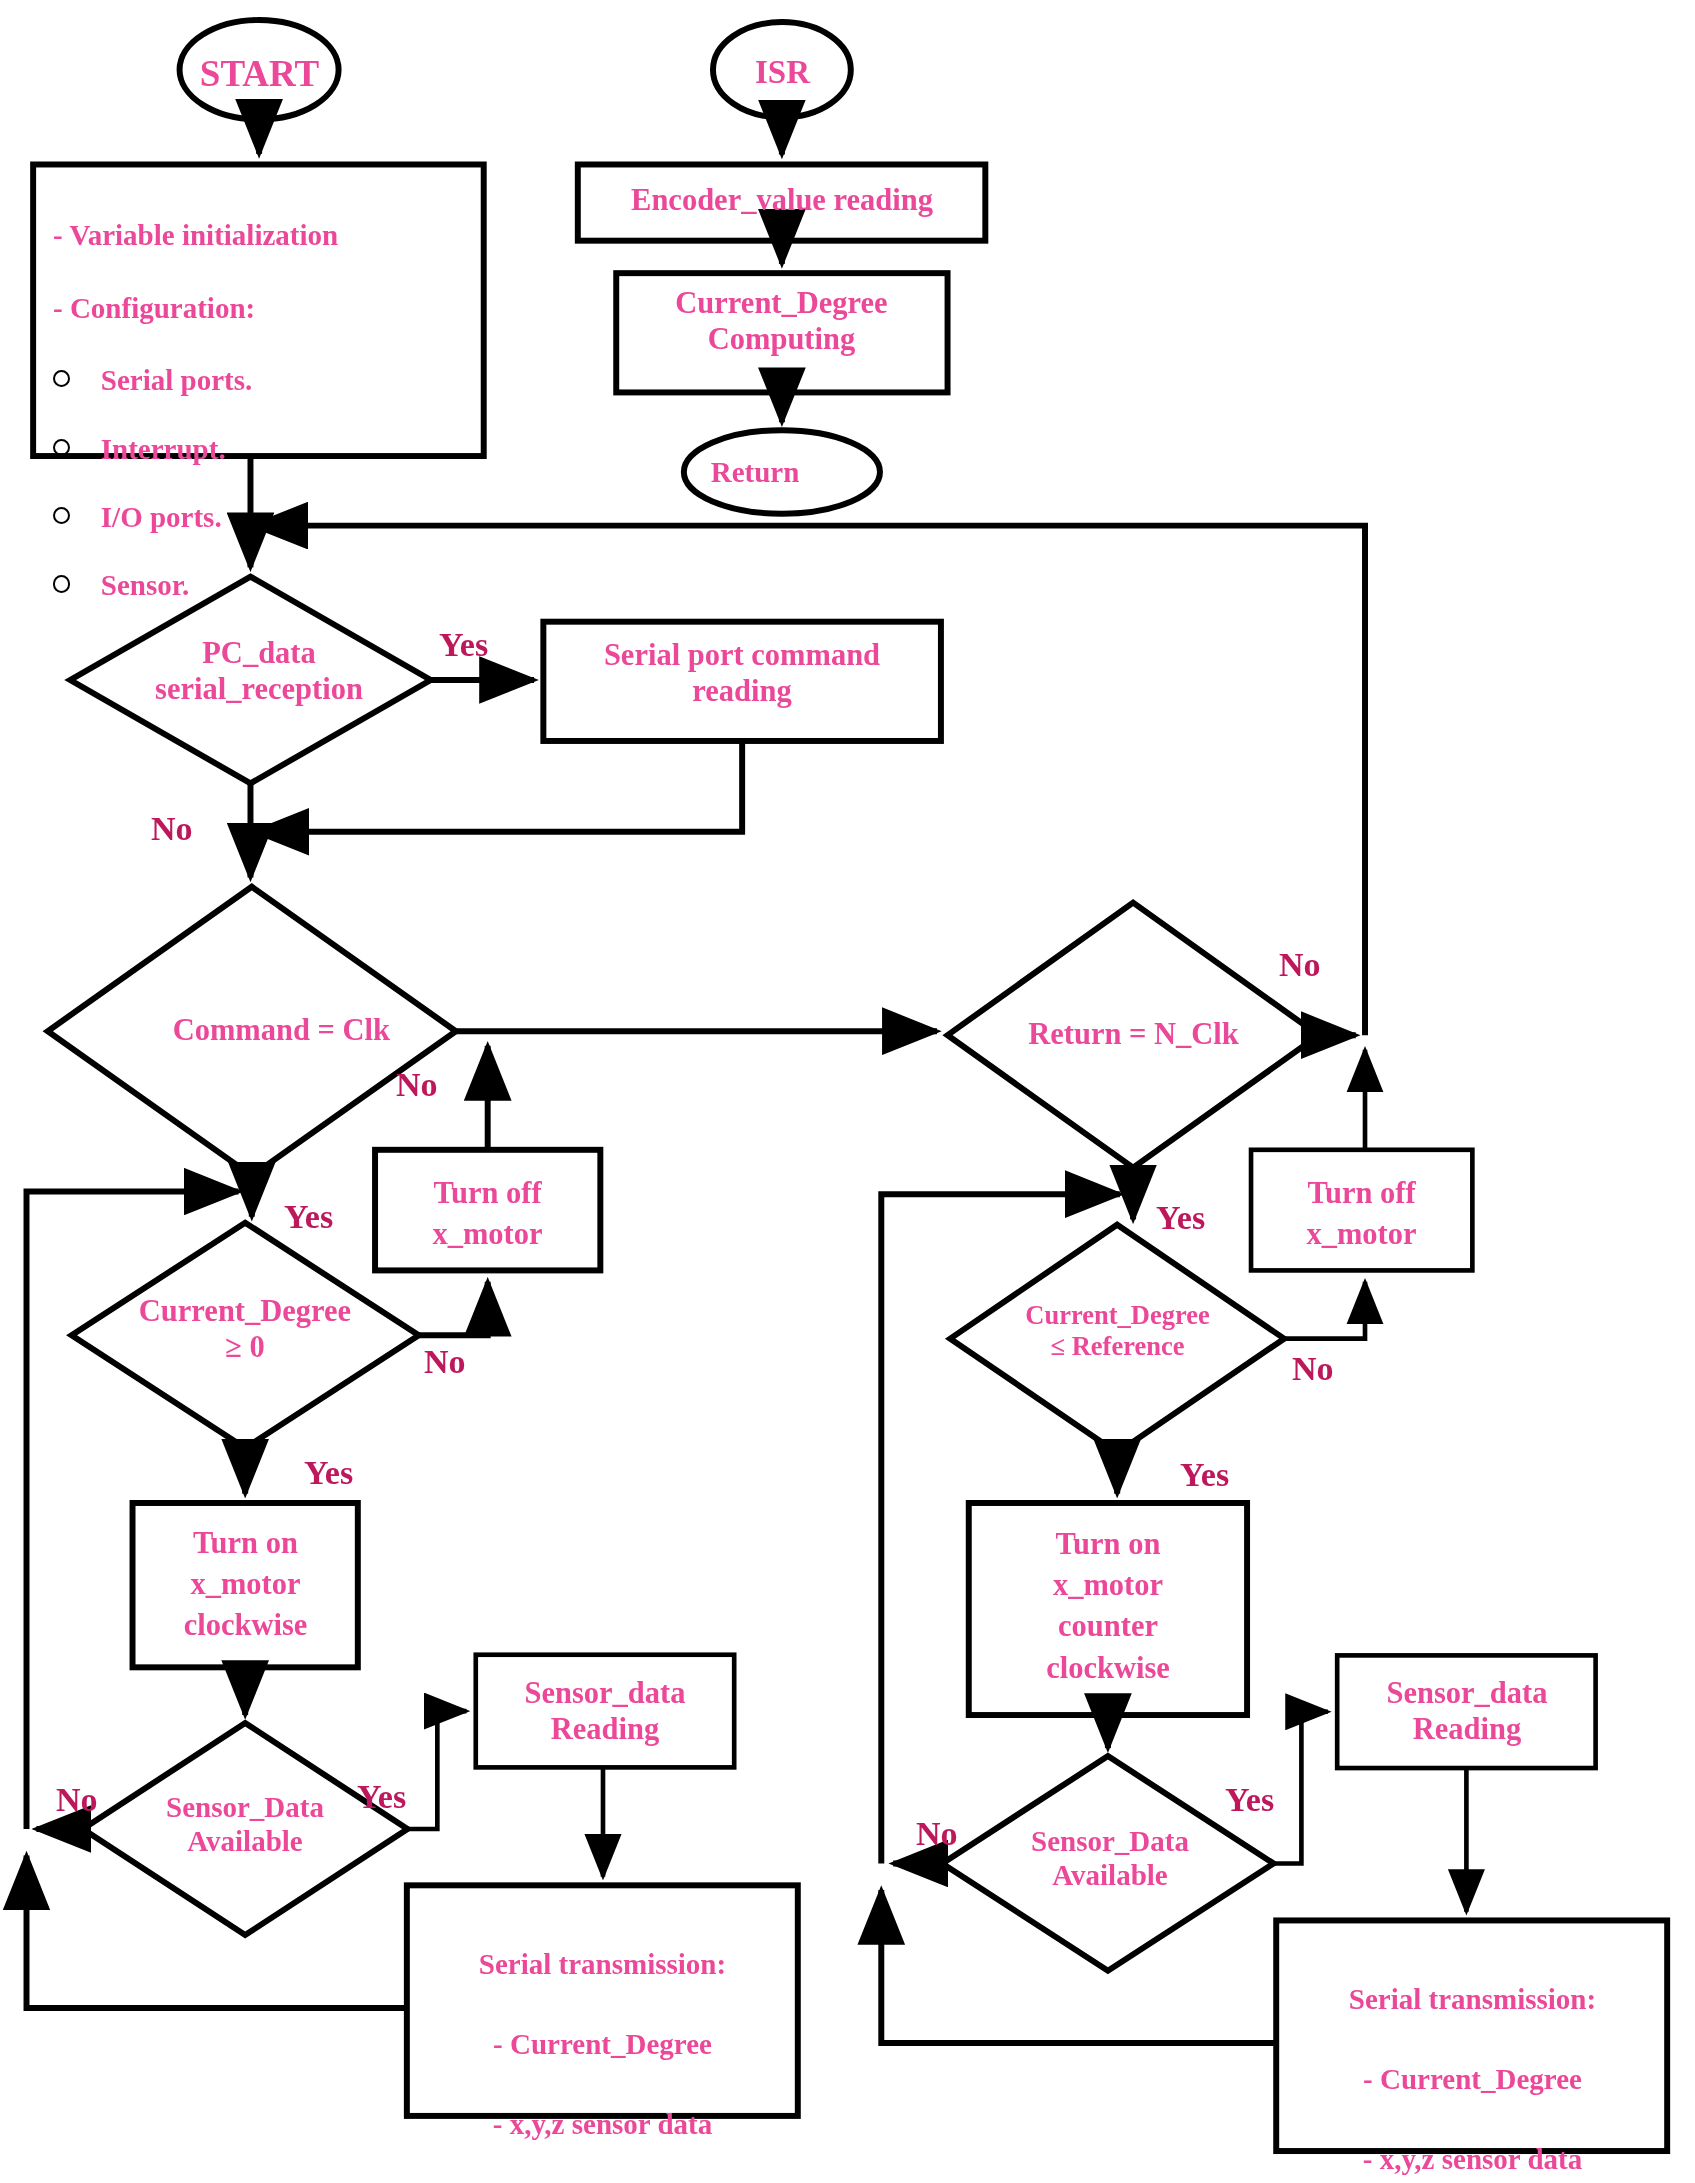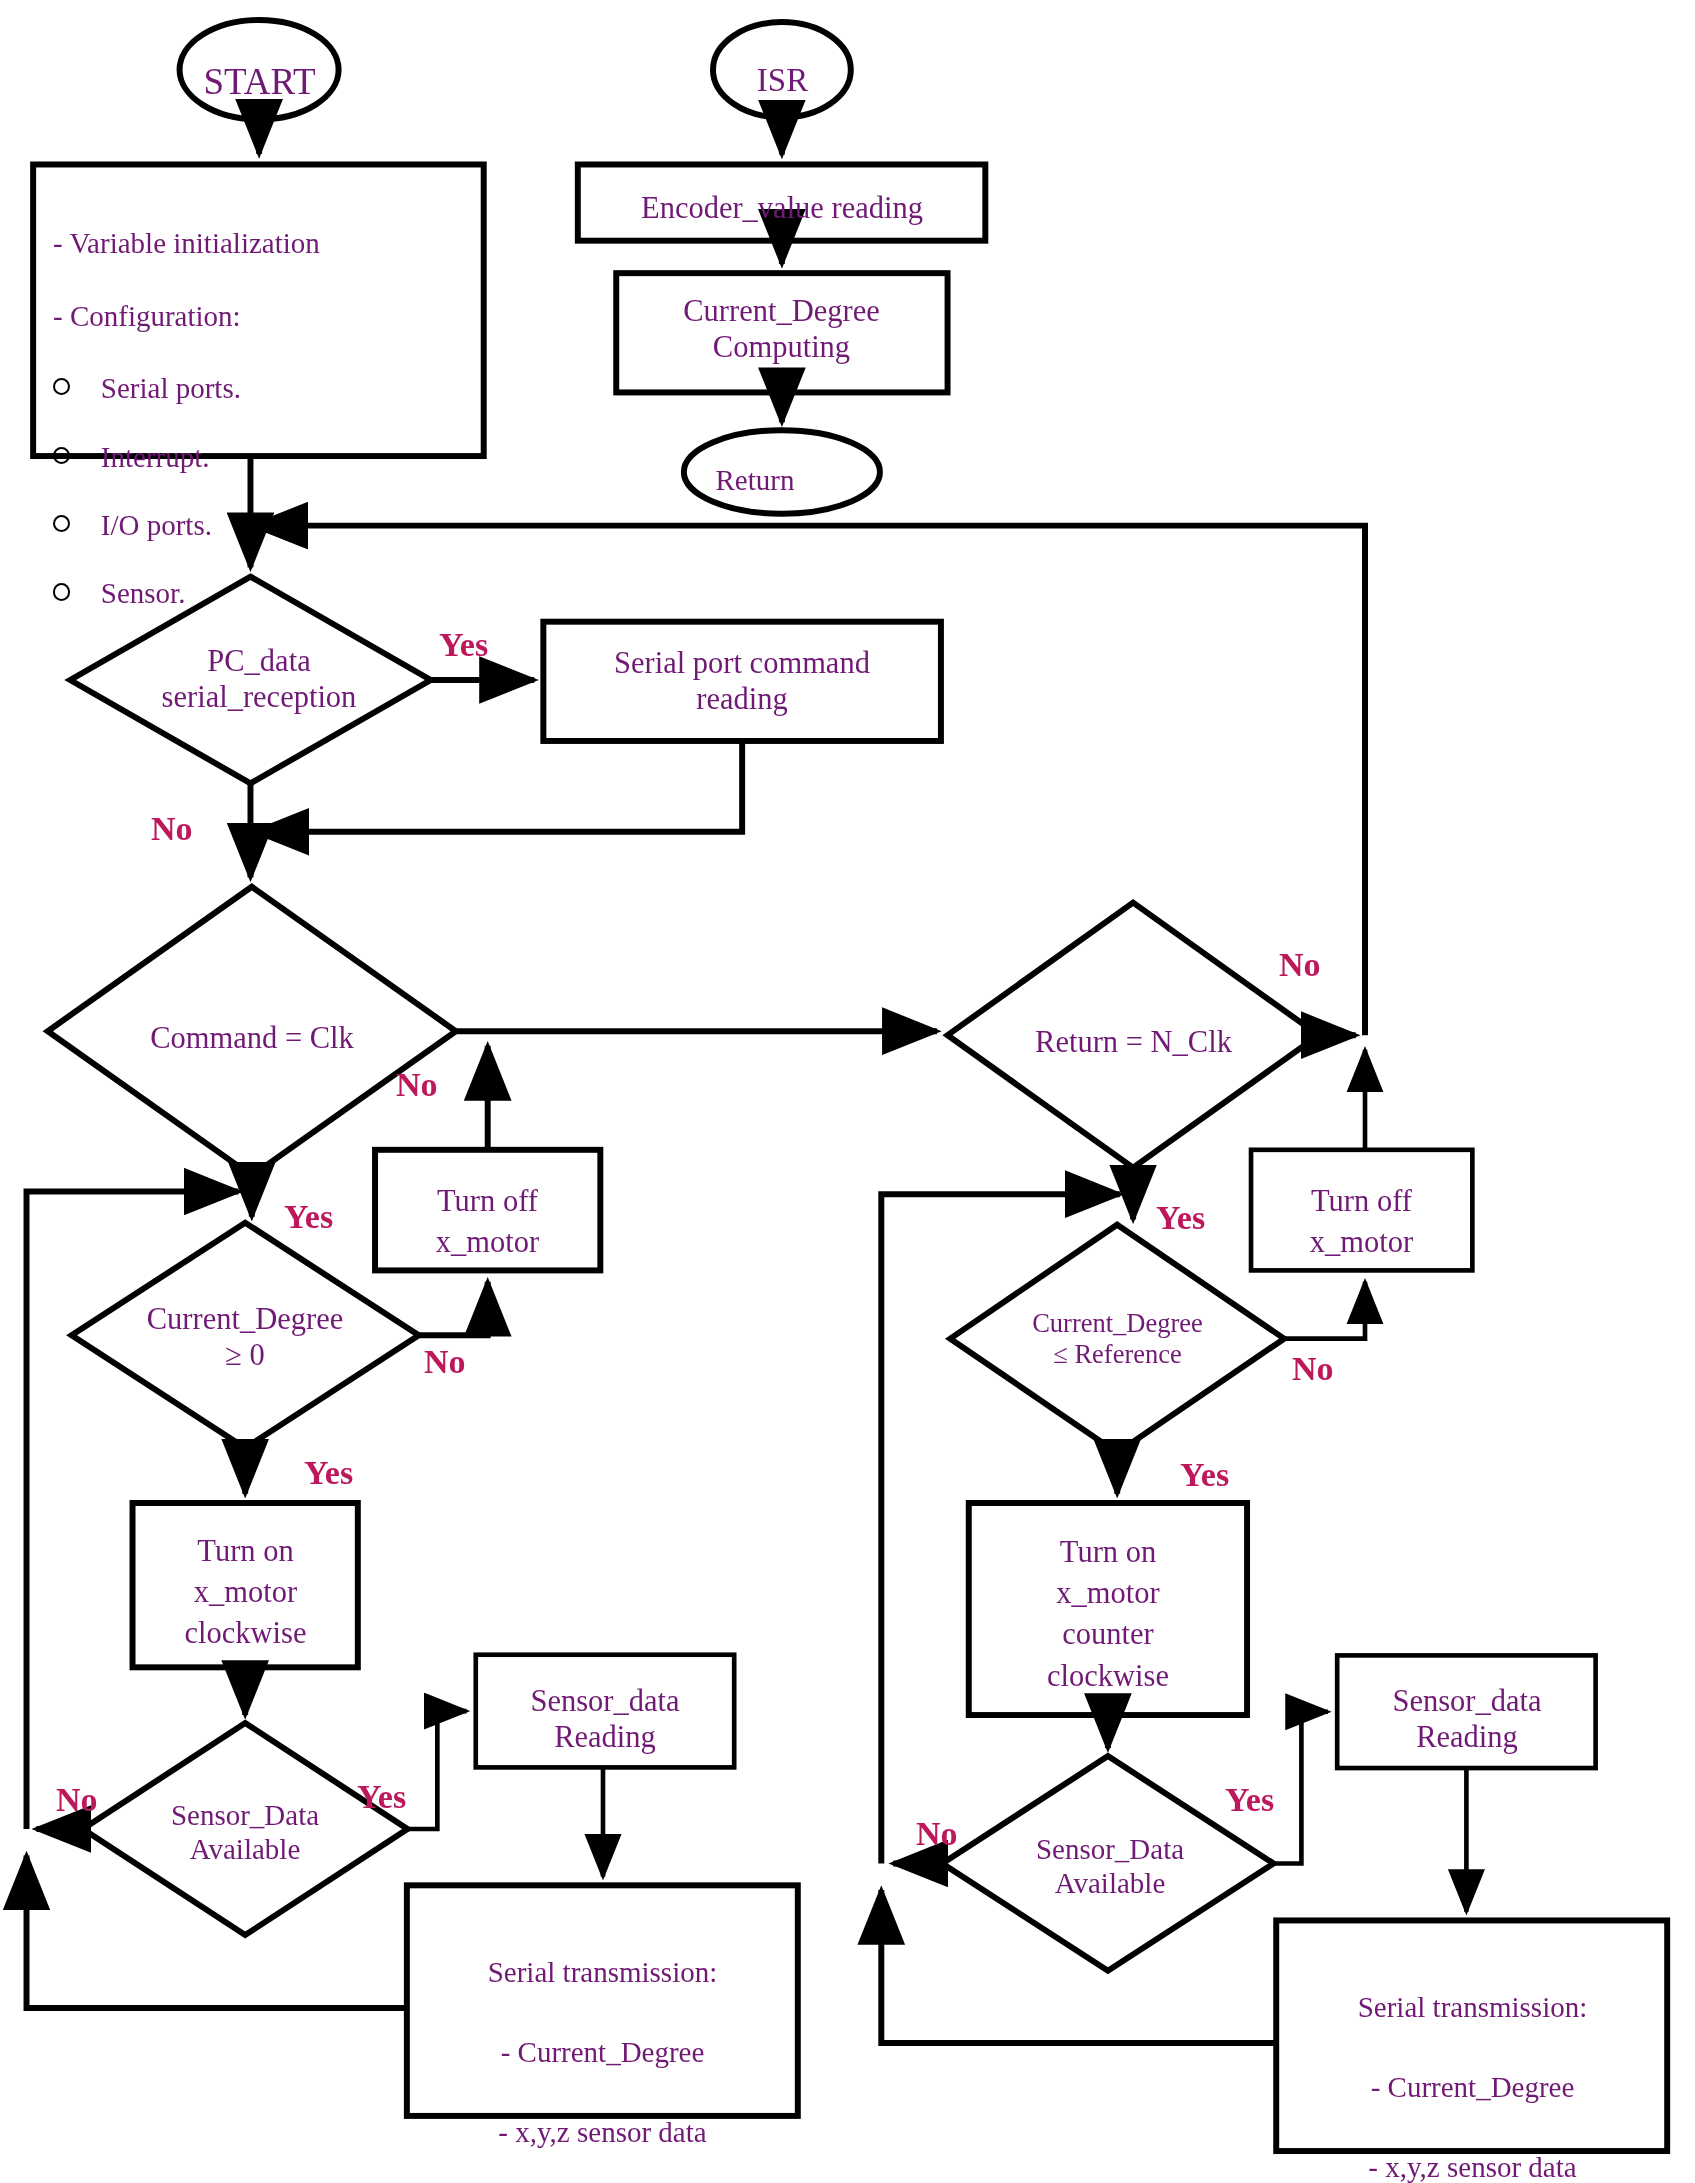--- a/index.html
+++ b/index.html
@@ -34,27 +34,26 @@
     fill: none;
     stroke: #000000;
     stroke-width: 9;
     stroke-linecap: butt;
     stroke-linejoin: miter;
   }
   .conn.thin { stroke-width: 7; }
   .lbl {
     position: absolute;
     font-family: "Liberation Serif", "DejaVu Serif", serif;
-    font-weight: normal;
-    color: #701a75;
+    font-weight: bold;
+    color: #ec4899;
     text-align: center;
     line-height: 1.18;
     white-space: pre-line;
     user-select: none;
-    margin-top: 8px;
   }
   .lbl.left { text-align: left; }
   .yn {
     position: absolute;
     font-family: "Liberation Serif", "DejaVu Serif", serif;
     font-weight: bold;
     color: #be185d;
     font-size: 34px;
     line-height: 1;
   }
@@ -215,21 +214,21 @@
 Computing</div>
 
   <div class="lbl" style="left:672px; top:455px; width:166px; font-size:29px;">Return</div>
 
   <div class="lbl" style="left:100px; top:636px; width:318px; font-size:30.5px;">PC_data
 serial_reception</div>
 
   <div class="lbl" style="left:550px; top:638px; width:384px; font-size:30.5px;">Serial port command
 reading</div>
 
-  <div class="lbl" style="left:106px; top:1013px; width:292px; font-size:30.5px;">Command = Clk</div>
+  <div class="lbl" style="left:98px; top:1013px; width:292px; font-size:30.5px;text-align:right;">Command = Clk</div>
 
   <div class="lbl" style="left:968px; top:1017px; width:331px; font-size:30.5px;">Return = N_Clk</div>
 
   <div class="lbl" style="left:375px; top:1173px; width:225px; font-size:30.5px; line-height:1.35;">Turn off
 x_motor</div>
 
   <div class="lbl" style="left:1251px; top:1173px; width:221px; font-size:30.5px; line-height:1.35;">Turn off
 x_motor</div>
 
   <div class="lbl" style="left:99px; top:1294px; width:292px; font-size:30.5px;">Current_Degree

